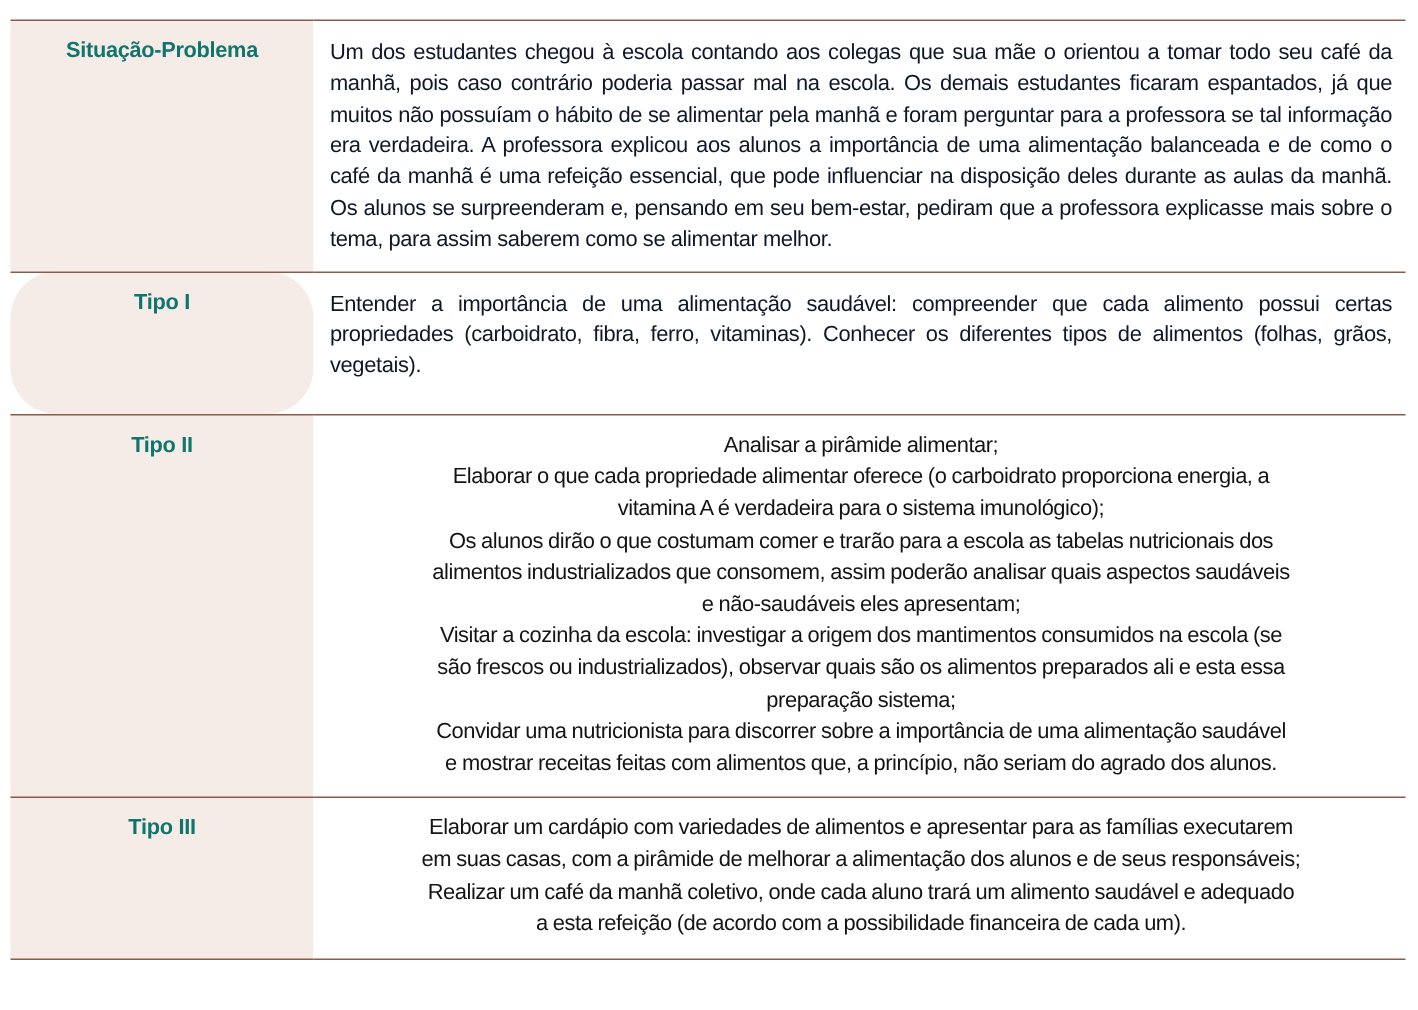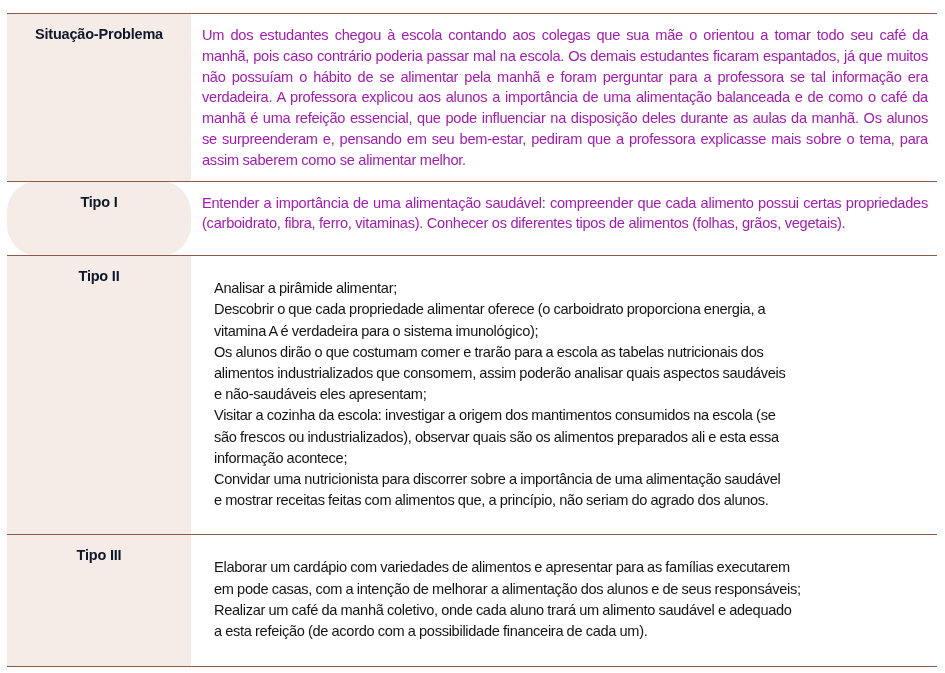--- a/index.html
+++ b/index.html
@@ -33,56 +33,57 @@
     table-layout: fixed;
     border-top: 1.4px solid #8d5a4a;
     border-bottom: 1.4px solid #8d5a4a;
   }
 
   table.pedagogy-table tr + tr > td {
     border-top: 1.4px solid #8d5a4a;
   }
 
   td.label-cell {
-    width: 184px;
+    width: 202px;
     background: #f5ebe7;
     text-align: center;
     vertical-align: top;
     font-weight: bold;
     font-size: 14.5px;
     letter-spacing: -0.2px;
-    color: #0f172a;
+    color: #0f766e;
     padding: 11px 6px 10px 6px;
     box-sizing: border-box;
   }
 
   td.content-cell {
     background: #ffffff;
     vertical-align: top;
     padding: 10px 9px 9px 11px;
     box-sizing: border-box;
   }
 
   .para {
     margin: 0;
     font-size: 14.6px;
     line-height: 20.8px;
     text-align: justify;
     text-justify: inter-word;
     letter-spacing: -0.25px;
     word-spacing: -0.1px;
-    color: #a21caf;
+    color: #0f172a;
   }
 
   .para.flow {
     text-align: justify;
   }
 
   .lines {
-    margin: 12px;
+    margin: 0;
+    text-align: center;
   }
 
   .lines .line {
     display: block;
     font-size: 14.6px;
     line-height: 21.2px;
     letter-spacing: -0.3px;
     word-spacing: -0.35px;
     white-space: nowrap;
     color: #141414;
@@ -121,40 +122,40 @@
         <td class="content-cell">
           <p class="para flow">Entender a importância de uma alimentação saudável: compreender que cada alimento possui certas propriedades (carboidrato, fibra, ferro, vitaminas). Conhecer os diferentes tipos de alimentos (folhas, grãos, vegetais).</p>
         </td>
       </tr>
 
       <tr class="row-tipo2">
         <td class="label-cell">Tipo II</td>
         <td class="content-cell">
           <div class="lines">
             <span class="line">Analisar a pirâmide alimentar;</span>
-            <span class="line">Descobrir o que cada propriedade alimentar oferece (o carboidrato proporciona energia, a</span>
+            <span class="line">Elaborar o que cada propriedade alimentar oferece (o carboidrato proporciona energia, a</span>
             <span class="line">vitamina A é verdadeira para o sistema imunológico);</span>
             <span class="line">Os alunos dirão o que costumam comer e trarão para a escola as tabelas nutricionais dos</span>
             <span class="line">alimentos industrializados que consomem, assim poderão analisar quais aspectos saudáveis</span>
             <span class="line">e não-saudáveis eles apresentam;</span>
             <span class="line">Visitar a cozinha da escola: investigar a origem dos mantimentos consumidos na escola (se</span>
             <span class="line">são frescos ou industrializados), observar quais são os alimentos preparados ali e esta essa</span>
-            <span class="line">informação acontece;</span>
+            <span class="line">preparação sistema;</span>
             <span class="line">Convidar uma nutricionista para discorrer sobre a importância de uma alimentação saudável</span>
             <span class="line">e mostrar receitas feitas com alimentos que, a princípio, não seriam do agrado dos alunos.</span>
           </div>
         </td>
       </tr>
 
       <tr class="row-tipo3">
         <td class="label-cell">Tipo III</td>
         <td class="content-cell">
           <div class="lines">
             <span class="line">Elaborar um cardápio com variedades de alimentos e apresentar para as famílias executarem</span>
-            <span class="line">em pode casas, com a intenção de melhorar a alimentação dos alunos e de seus responsáveis;</span>
+            <span class="line">em suas casas, com a pirâmide de melhorar a alimentação dos alunos e de seus responsáveis;</span>
             <span class="line">Realizar um café da manhã coletivo, onde cada aluno trará um alimento saudável e adequado</span>
             <span class="line">a esta refeição (de acordo com a possibilidade financeira de cada um).</span>
           </div>
         </td>
       </tr>
 
     </tbody>
   </table>
 
 </div>

